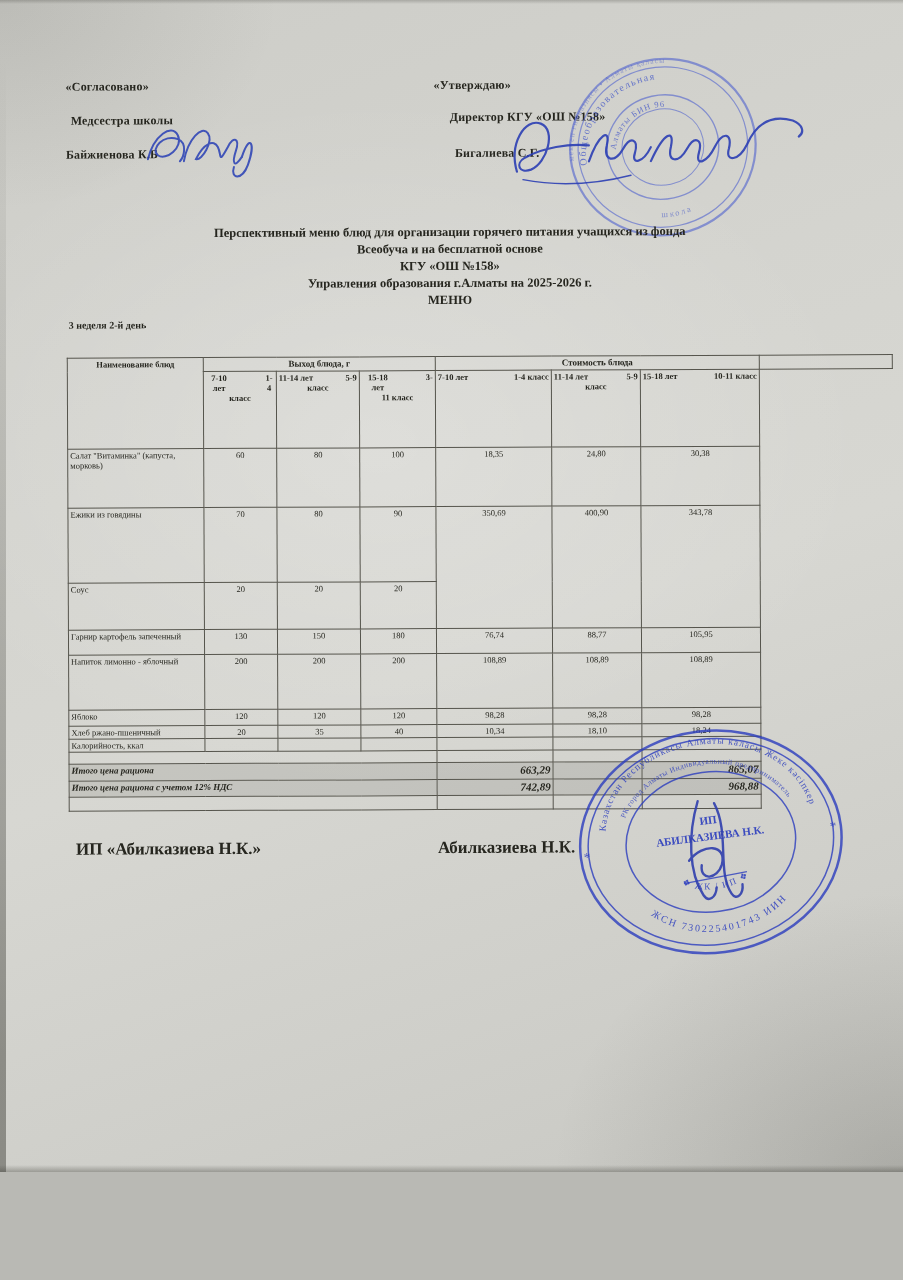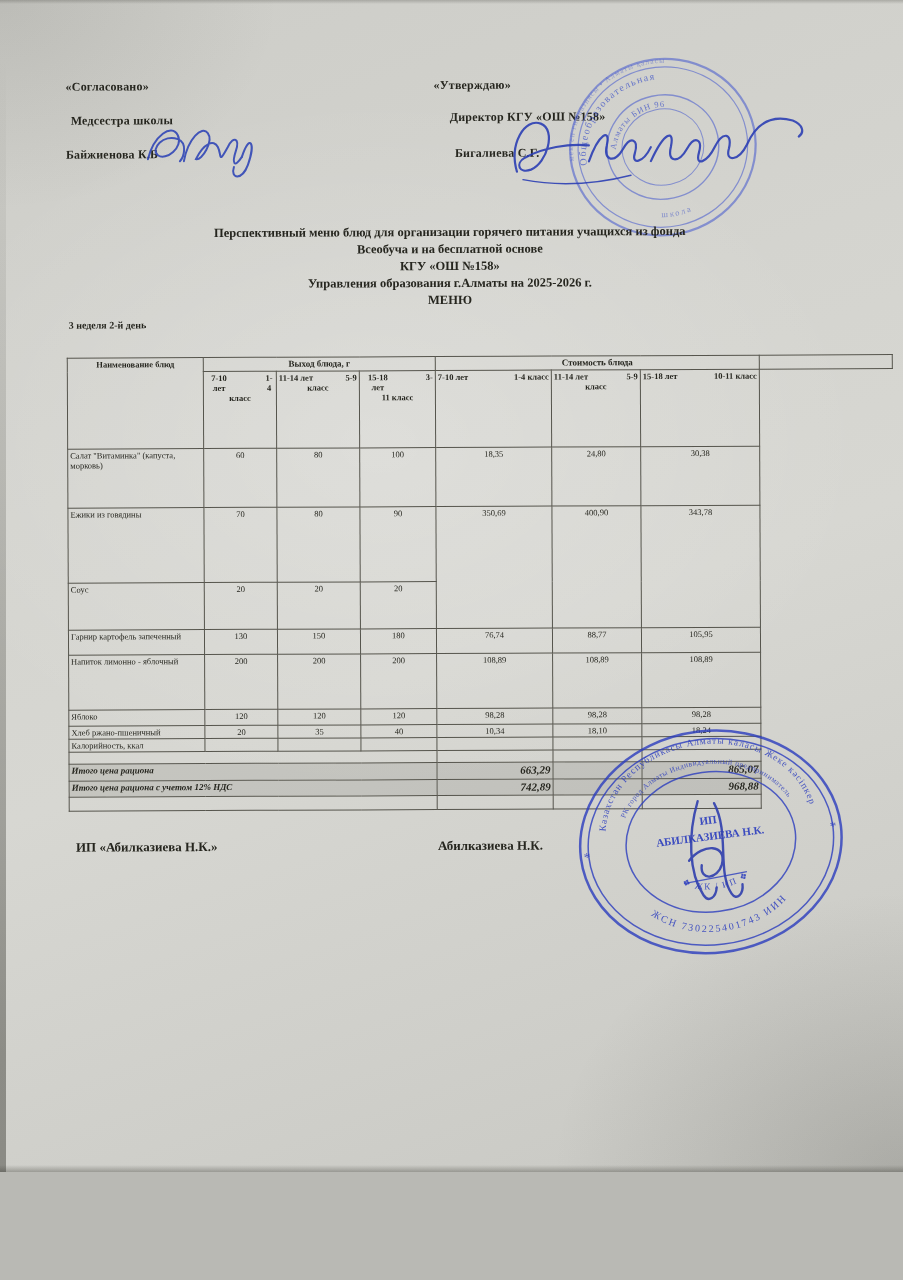--- a/index.html
+++ b/index.html
@@ -36,21 +36,21 @@
   th.namehead{text-align:center;vertical-align:middle;font-size:8.5px;}
   th.agecell{vertical-align:middle;font-size:8.5px;padding:0 3px;}
   .hl1{display:flex;justify-content:space-between;gap:32px;}
   .hl2{text-align:center;}
   td.nm{text-align:left;padding-left:3px;}
   td.v{text-align:center;}
   td.kcal{font-weight:bold;}
   tr.tot td{background:rgba(80,80,68,0.13);font-weight:bold;font-style:italic;}
   td.tlab{text-align:left;padding-left:3px;font-size:9px;}
   td.tval{text-align:right;padding-right:3px;font-size:11px;}
-  .footer-t{font-size:13px;font-weight:bold;}
+  .footer-t{font-size:17px;font-weight:bold;}
   svg{overflow:visible;}
   .noint{pointer-events:none;}
 </style>
 </head>
 <body>
 
 <div id="photo">
   <div id="sheet">
 
     <div class="abs appr" style="left:68px;top:78px;">«Согласовано»</div>

